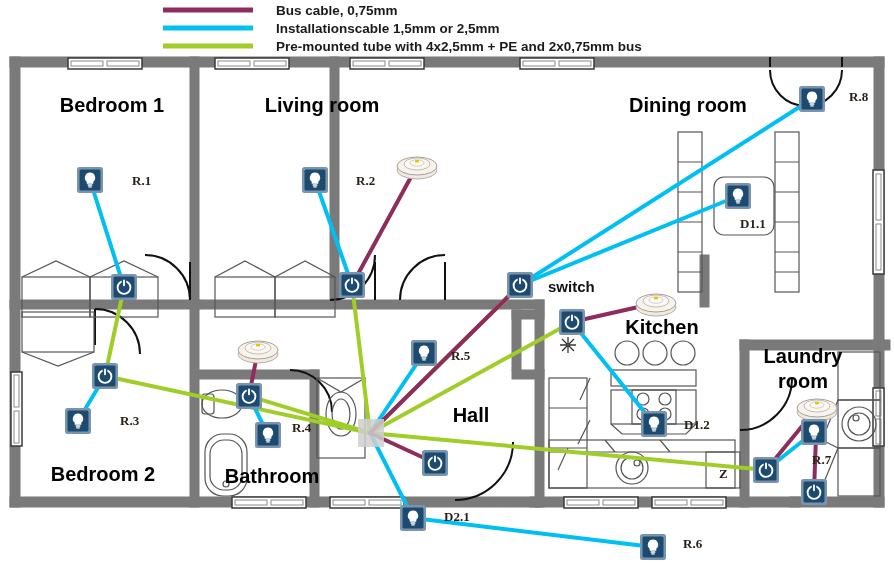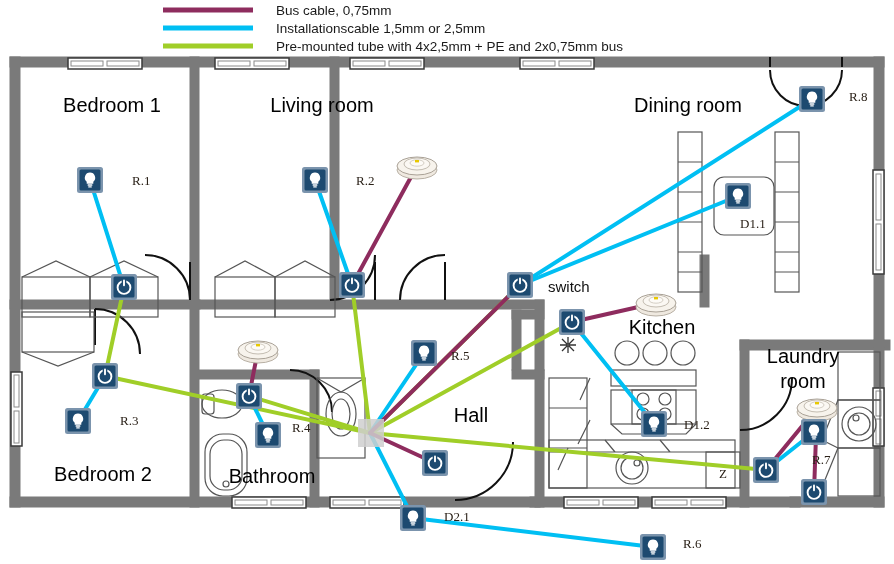--- a/index.html
+++ b/index.html
@@ -1,18 +1,18 @@
 <!DOCTYPE html>
 <html><head>
 <meta charset="utf-8">
 <style>
   html,body{margin:0;padding:0;background:#ffffff;}
   body{width:894px;height:564px;overflow:hidden;
        font-family:"Liberation Sans", sans-serif;}
-  #stage{position:relative;width:860px;height:564px;}
+  #stage{position:relative;width:860px;height:564px;font-weight:bold;}
   svg{position:absolute;top:0;left:0;}
   .legend-label{font-family:"Liberation Sans",sans-serif;font-size:13.5px;fill:#1a1a1a;}
   .room-label{font-family:"Liberation Sans",sans-serif;font-size:20px;fill:#000;}
   .dev-label{font-family:"Liberation Serif",serif;font-size:13px;fill:#2a2118;}
   .plain-label{font-family:"Liberation Sans",sans-serif;font-size:15px;fill:#111;}
 </style>
 </head>
 <body>
 
 <div id="stage">

